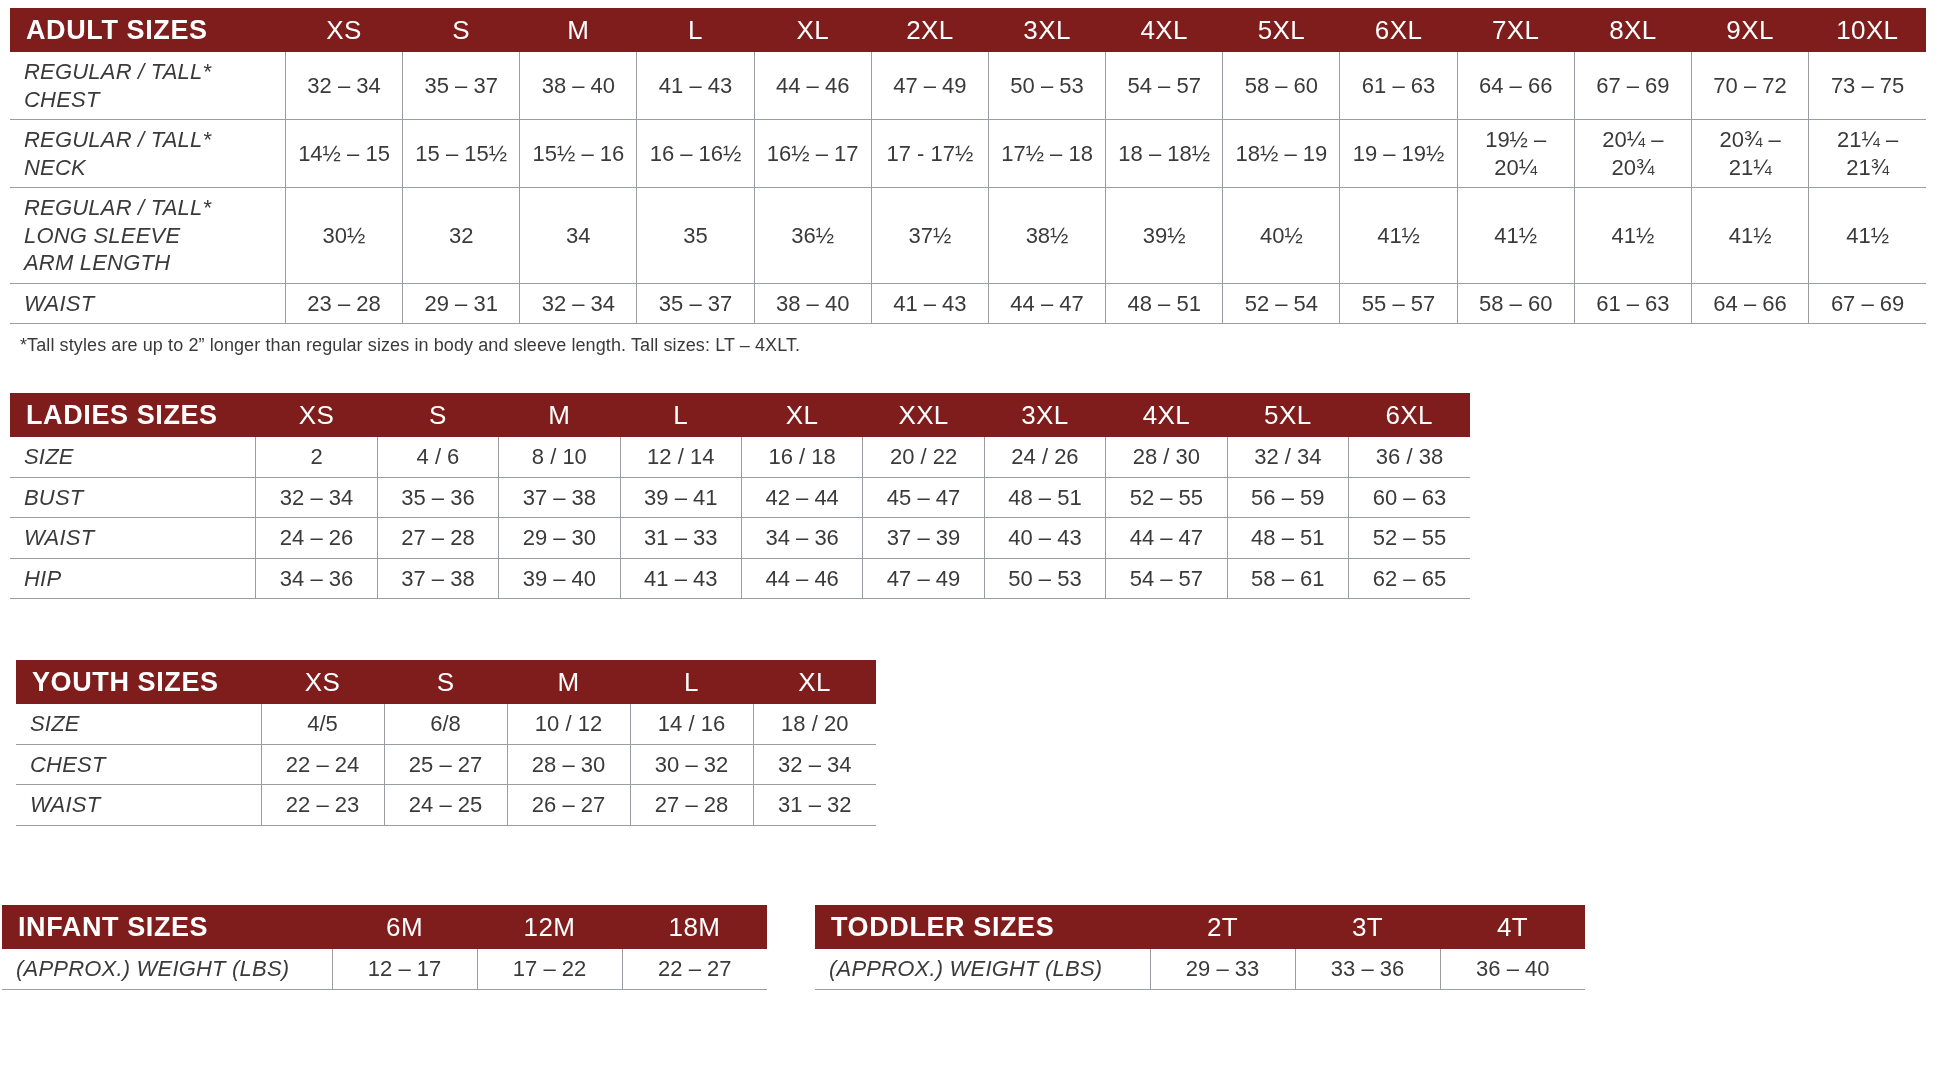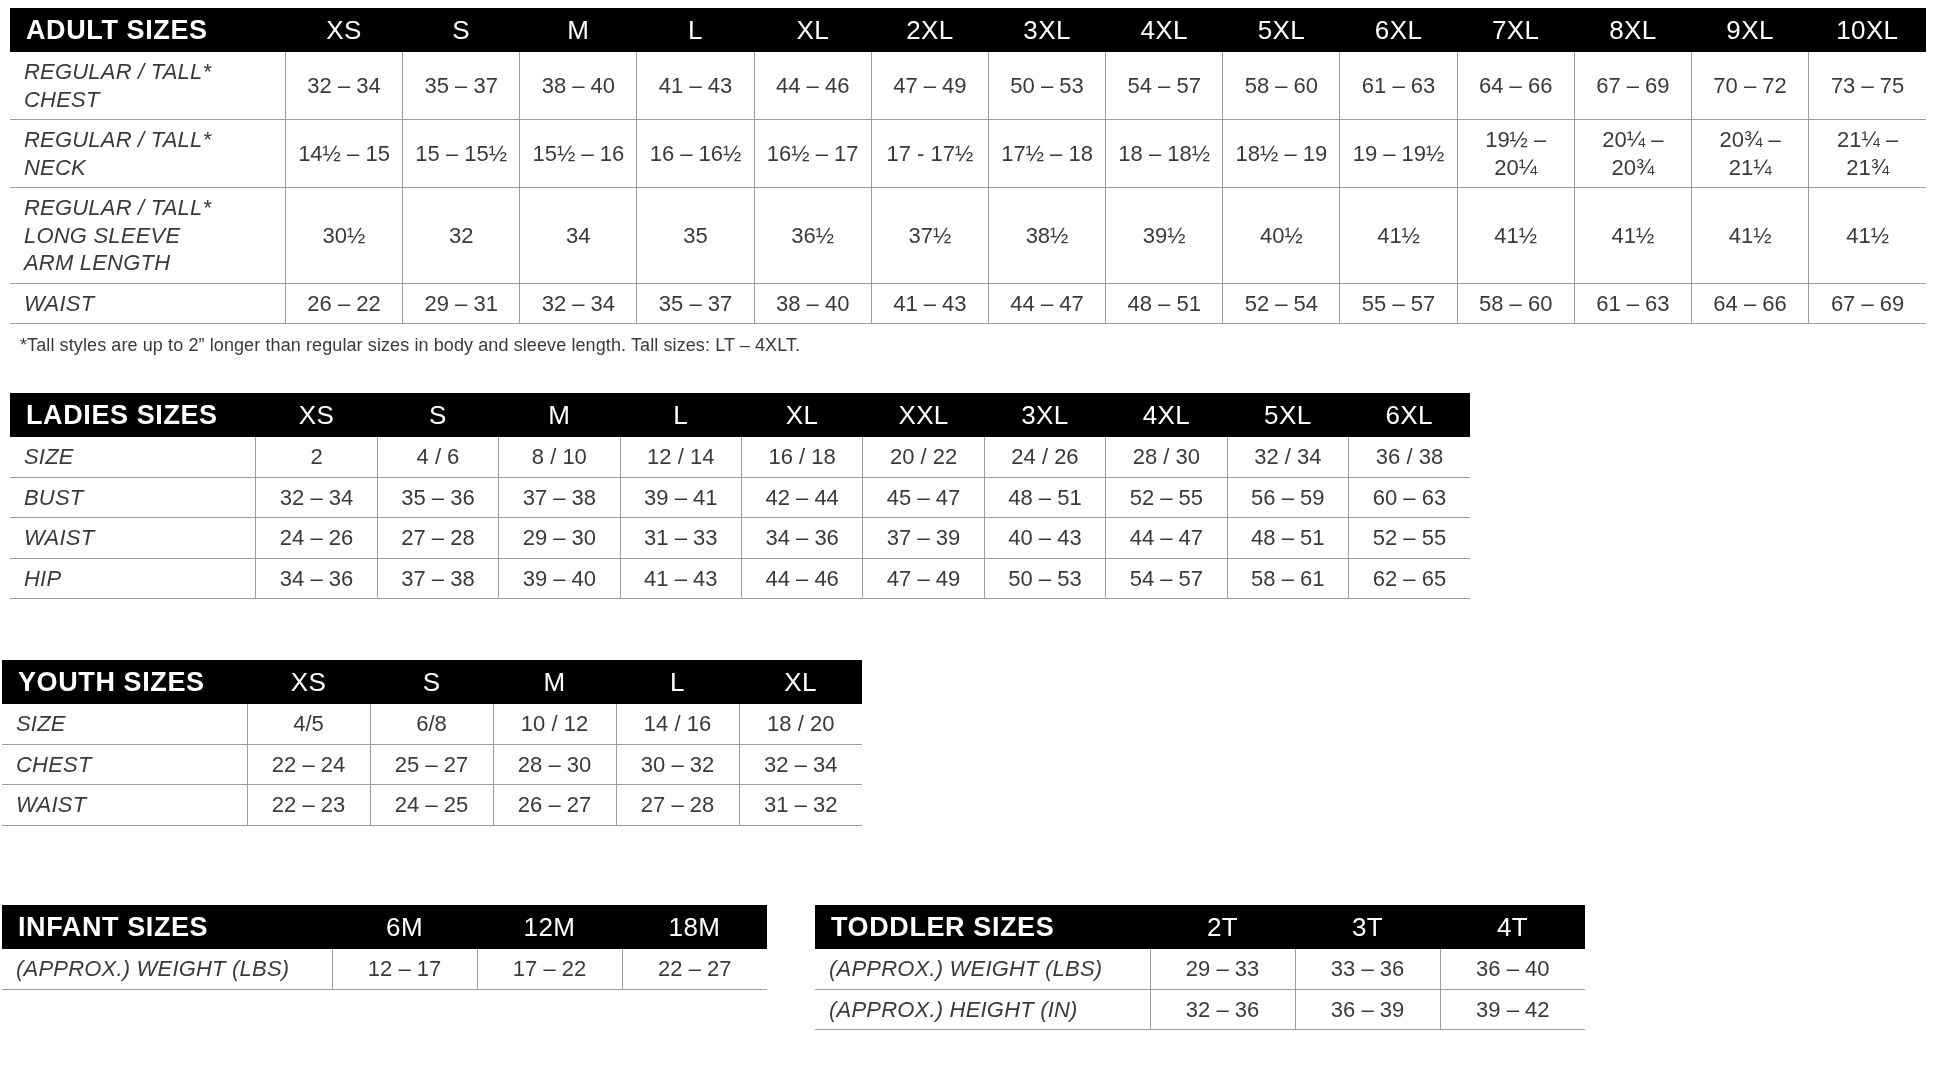--- a/index.html
+++ b/index.html
@@ -22,21 +22,21 @@
   }
 
   table.size-table {
     border-collapse: collapse;
     table-layout: fixed;
     font-size: 22px;
   }
 
   
   table.size-table thead th {
-    background: #000000;
+    background: #7f1d1d;
     color: #ffffff;
     font-size: 26px;
     font-weight: bold;
     letter-spacing: 0.6px;
     height: 44px;
     padding: 0;
     text-align: center;
     vertical-align: middle;
     border: 0;
   }
@@ -77,21 +77,21 @@
   .note {
     font-size: 18px;
     color: #3a3a3a;
     margin: 11px 0 4px 10px;
     letter-spacing: 0.1px;
   }
 
   
   .block-adult { position: absolute; left: 10px; top: 8px; width: 1916px; }
   .block-ladies { position: absolute; left: 10px; top: 375px; width: 1460px; }
-  .block-youth { position: absolute; left: 2px; top: 660px; width: 860px; }
+  .block-youth { position: absolute; left: 16px; top: 660px; width: 860px; }
   .block-infant { position: absolute; left: 2px; top: 905px; width: 765px; }
   .block-toddler { position: absolute; left: 815px; top: 905px; width: 770px; }
 
   .adult-table { width: 1916px; }
   .ladies-table { width: 1460px; margin-top: 18px; }
   .youth-table { width: 860px; }
   .infant-table { width: 765px; }
   .toddler-table { width: 770px; }
 
   
@@ -186,21 +186,21 @@
           <td>41½</td>
           <td>41½</td>
           <td>41½</td>
           <td>41½</td>
           <td class="last-col">41½</td>
         </tr>
         <tr>
           <td class="rowlabel">
             <span class="lbl-line">WAIST</span>
           </td>
-          <td>26 – 22</td>
+          <td>23 – 28</td>
           <td>29 – 31</td>
           <td>32 – 34</td>
           <td>35 – 37</td>
           <td>38 – 40</td>
           <td>41 – 43</td>
           <td>44 – 47</td>
           <td>48 – 51</td>
           <td>52 – 54</td>
           <td>55 – 57</td>
           <td>58 – 60</td>
@@ -375,23 +375,17 @@
           <th class="size-head">4T</th>
         </tr>
       </thead>
       <tbody>
         <tr>
           <td class="rowlabel">(APPROX.) WEIGHT (LBS)</td>
           <td>29 – 33</td>
           <td>33 – 36</td>
           <td class="last-col">36 – 40</td>
         </tr>
-        <tr>
-          <td class="rowlabel">(APPROX.) HEIGHT (IN)</td>
-          <td>32 – 36</td>
-          <td>36 – 39</td>
-          <td class="last-col">39 – 42</td>
-        </tr>
       </tbody>
     </table>
   </div>
 
 </div>
 
 </body></html>

